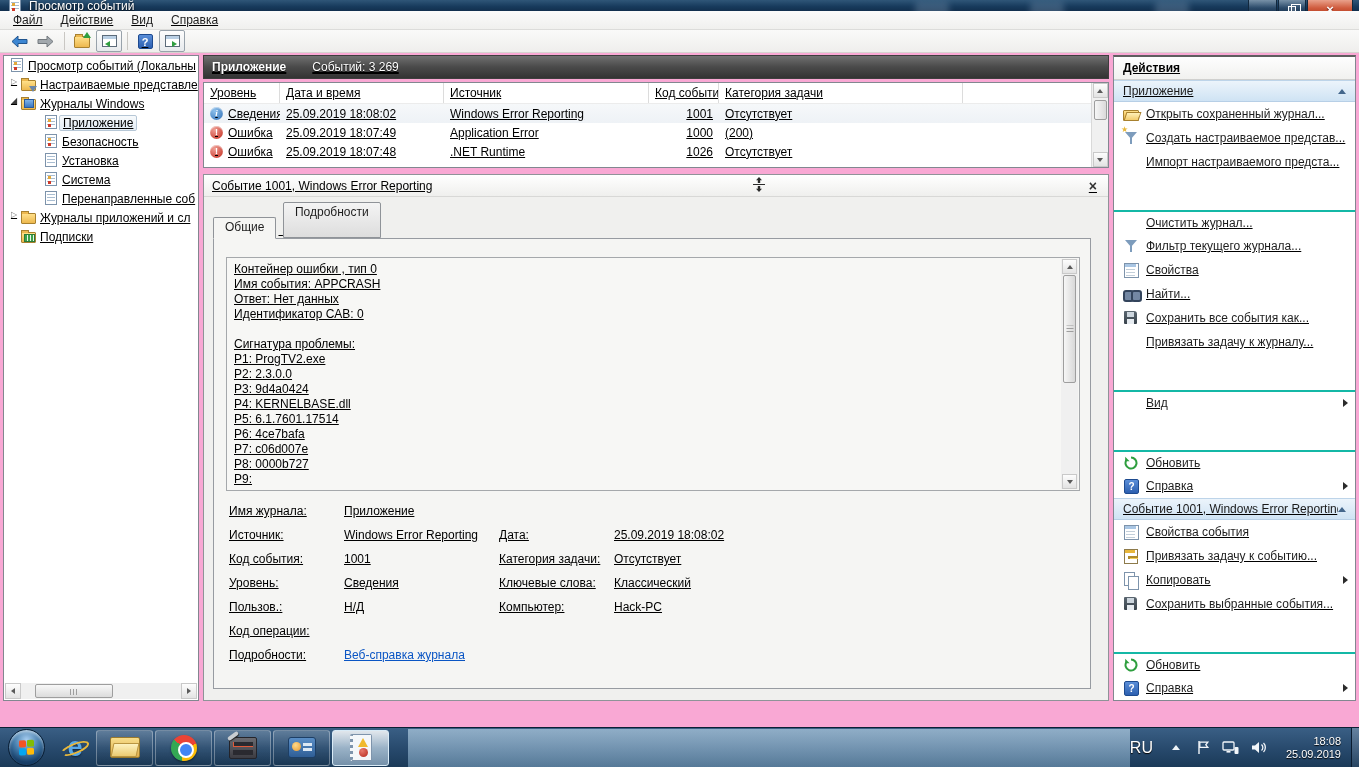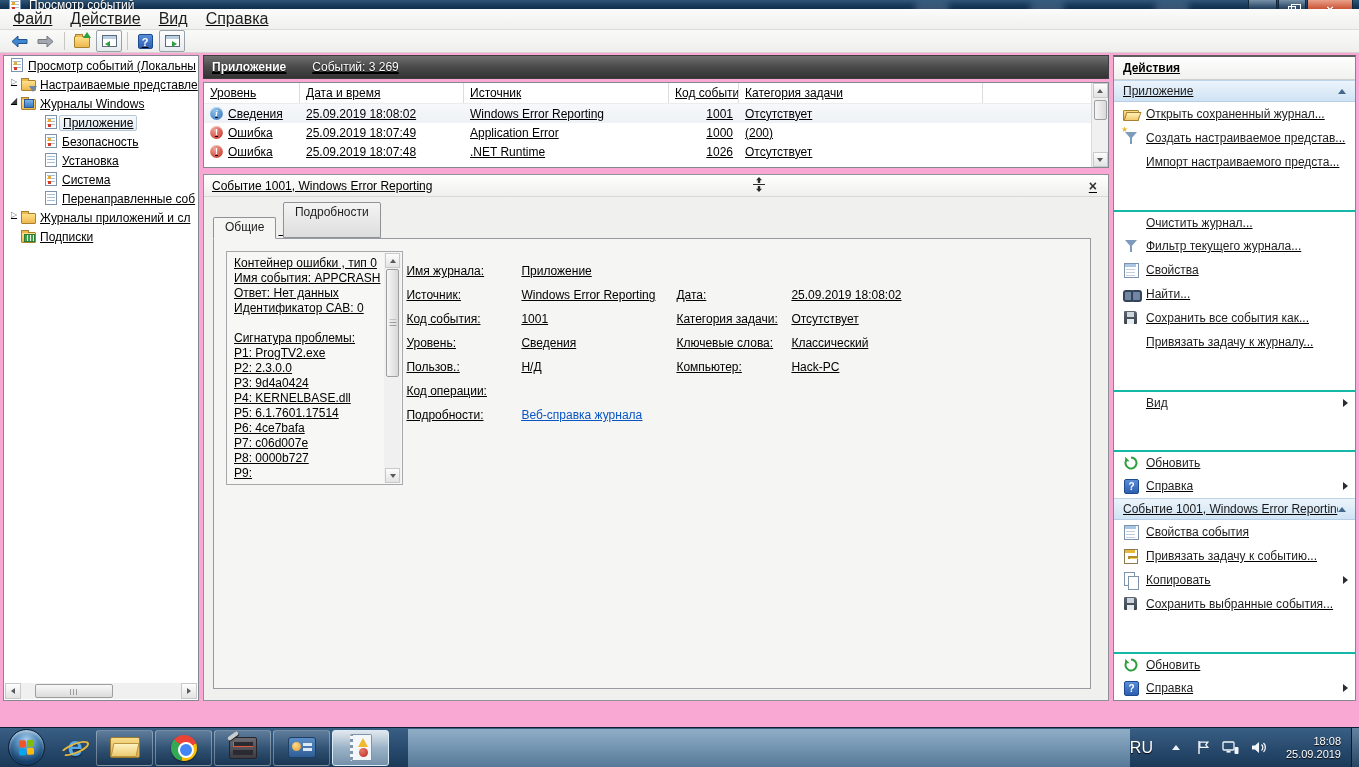--- a/index.html
+++ b/index.html
@@ -23,21 +23,21 @@
           border-radius:0 0 3px 3px; margin-left:1px; }
   .wbtn.min { width:29px; } .wbtn.max { width:28px; } .wbtn.close { width:46px;
           background:linear-gradient(#e9a18b,#cf5b3d 45%,#a93017); }
   .glyph-min { width:9px; height:3px; background:#fff; box-shadow:0 1px 1px #123; margin-top:6px; }
   .glyph-max { width:8px; height:7px; border:1px solid #fff; position:relative; background:rgba(255,255,255,.15); }
   .glyph-max::before { content:""; position:absolute; left:2px; top:-3px; width:8px; height:7px; border:1px solid #fff; border-bottom:none; }
   .glyph-close { color:#fff; font-size:13px; font-weight:bold; line-height:17px; text-shadow:0 1px 1px #400; }
 
   
   .menubar { height:21px; background:linear-gradient(#fbfbfb,#f0f0ee); border-bottom:1px solid #dcdcda;
-             display:flex; align-items:center; padding-left:4px; font-size:16px; color:#1e1e1e; }
+             display:flex; align-items:center; padding-left:4px; font-size:12px; color:#1e1e1e; }
   .menu-item { padding:2px 9px; }
   .toolbar { height:27px; background:linear-gradient(#fafaf9,#efeeec); border-bottom:1px solid #d6d4d0;
              display:flex; align-items:center; padding-left:6px; }
   .tbb { width:26px; height:22px; display:flex; align-items:center; justify-content:center; margin-right:1px; }
   .tbb.framed { border:1px solid #98a2ab; border-radius:2px; background:linear-gradient(#fdfdfd,#e7eaed); }
   .tsep { width:1px; height:18px; background:#c9c7c3; margin:0 4px; }
   .wico { width:15px; height:12px; border:1px solid #5c6b7a; background:#fff; position:relative; }
   .wico::before { content:""; position:absolute; left:0; right:0; top:0; height:3px; background:#b9cfe4; }
   .wico.l::after { content:""; position:absolute; left:2px; top:5px; border-top:3px solid transparent; border-bottom:3px solid transparent; border-right:5px solid #2f9e3f; }
   .wico.r::after { content:""; position:absolute; right:2px; top:5px; border-top:3px solid transparent; border-bottom:3px solid transparent; border-left:5px solid #2f9e3f; }
@@ -83,21 +83,21 @@
   
   .center-pane { flex:1; margin:0 4px; display:flex; flex-direction:column; min-width:0; }
   .log-bar { height:24px; background:linear-gradient(#707070,#4a4a4a 50%,#333); border:1px solid #3e3e3e;
              color:#fff; font-size:12px; display:flex; align-items:center; padding:0 8px; text-shadow:0 1px 1px #000; }
   .log-bar .lb-title { font-weight:bold; }
   .log-bar .lb-count { margin-left:26px; }
   .events { margin-top:3px; height:86px; border:1px solid #828790; background:#fff; display:flex; }
   .ev-main { flex:1; min-width:0; overflow:hidden; }
   .ev-head { display:flex; height:21px; font-size:12px; border-bottom:1px solid #ececec; }
   .ev-col { padding:3px 6px 0; border-right:1px solid #dcdcdc; white-space:nowrap; overflow:hidden; }
-  .c-level { width:96px; } .c-date { width:164px; } .c-src { width:205px; }
+  .c-level { width:76px; } .c-date { width:164px; } .c-src { width:205px; }
   .c-code { width:70px; text-align:right; } .c-cat { width:244px; } .c-fill { flex:1; border-right:none; }
   .ev-row { display:flex; height:19px; font-size:12px; align-items:center; }
   .ev-row.sel { background:linear-gradient(#f6f8fa,#eef2f6); }
   .ev-cell { padding:0 6px; white-space:nowrap; overflow:hidden; display:flex; align-items:center; }
   .lv { width:13px; height:13px; border-radius:50%; color:#fff; font-size:9px; font-weight:bold;
         text-align:center; line-height:13px; margin-right:5px; flex:none; box-shadow:inset 0 1px 1px rgba(255,255,255,.6); }
   .lv.info { background:radial-gradient(circle at 35% 30%,#8cc0ec,#2e6db4); }
   .lv.info::before { content:"i"; font-family:"Liberation Serif",serif; font-style:italic; }
   .lv.err  { background:radial-gradient(circle at 35% 30%,#ef9d93,#c22a1c); }
   .lv.err::before { content:"!"; }
@@ -110,21 +110,21 @@
   .preview { flex:1; margin-top:6px; border:1px solid #8f9398; background:#f0f0ee; display:flex; flex-direction:column; min-height:0; }
   .pv-header { height:22px; background:linear-gradient(#ffffff,#efefed); border-bottom:1px solid #d8d8d6;
                display:flex; align-items:center; padding:0 8px; font-size:12px; }
   .pv-handle { margin:0 auto; }
   .pv-close { font-size:14px; font-weight:bold; color:#333; line-height:14px; padding:0 3px; }
   .pv-tabs { padding:5px 0 0 9px; position:relative; z-index:2; }
   .tab { display:inline-block; height:36px; line-height:19px; padding:0 11px; font-size:12px; color:#1e1e1e;
          border:1px solid #8f9398; background:linear-gradient(#f4f4f4,#dddddd); border-radius:2px 2px 0 0; margin-right:2px; vertical-align:bottom; }
   .tab.active { height:22px; background:#f5f5f3; border-bottom:1px solid #f5f5f3; margin-bottom:-1px; }
   .pv-page { flex:1; margin:0 17px 11px 9px; border:1px solid #979ba1; background:#f5f5f3;
-             padding:12px 10px 4px 12px; display:flex; flex-direction:row; min-height:0; position:relative; z-index:1; }
+             padding:18px 10px 4px 12px; display:flex; flex-direction:column; min-height:0; position:relative; z-index:1; }
   .desc-box { height:234px; border:1px solid #a5a8ab; background:#f7f7f5; position:relative; padding:4px 22px 4px 7px; overflow:hidden; flex:none; }
   .desc-text { font-size:12px; line-height:15px; color:#000; white-space:pre-line; }
   .desc-scroll { position:absolute; right:1px; top:1px; bottom:1px; width:17px; background:#f0f0f0; display:flex; flex-direction:column; align-items:center; }
   .d-thumb { width:13px; height:108px; margin-top:1px; background:linear-gradient(90deg,#f6f6f6,#d8d8d8); border:1px solid #9e9e9e; border-radius:2px; position:relative; }
   .d-thumb::after { content:""; position:absolute; top:50%; left:50%; width:7px; height:7px; transform:translate(-50%,-50%);
                     background:repeating-linear-gradient(#9e9e9e 0 1px,transparent 1px 3px); }
 
   .fields { flex:1; padding:13px 0 0 3px; font-size:12px; color:#000; }
   .frow { display:flex; height:24px; align-items:flex-start; }
   .fl  { width:115px; flex:none; }

